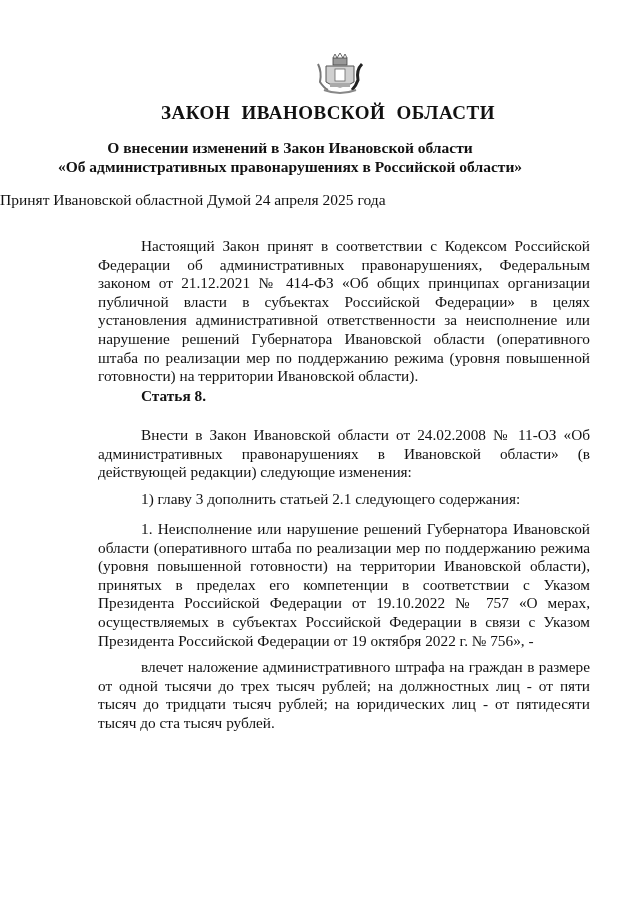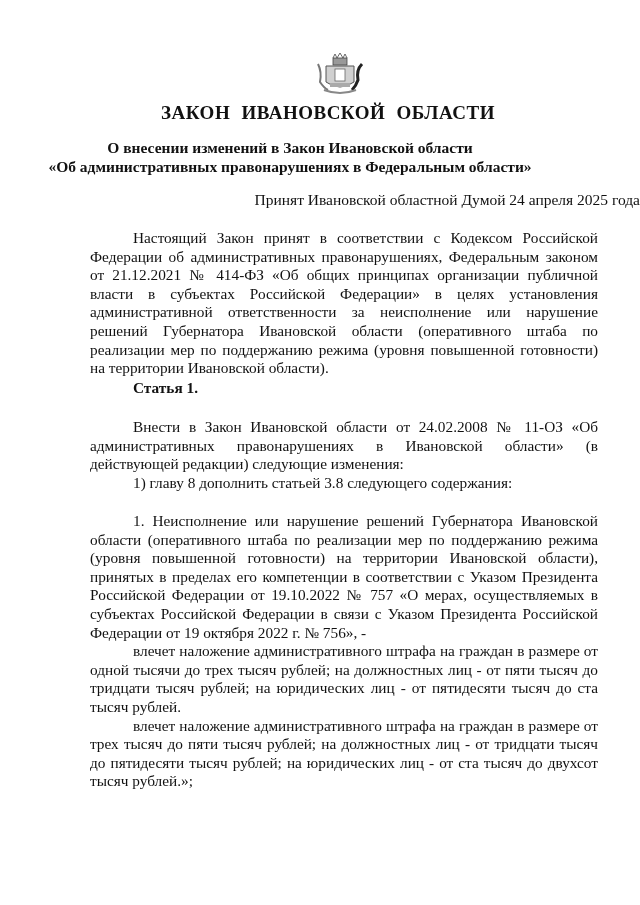--- a/index.html
+++ b/index.html
@@ -3,58 +3,57 @@
 <meta charset="utf-8">
 <style>
   html, body { margin: 0; padding: 0; background: #ffffff; }
   body { width: 640px; height: 905px; position: relative; overflow: hidden;
          font-family: "Liberation Serif", "DejaVu Serif", serif; color: #111; }
   .emblem { position: absolute; left: 316px; top: 52px; width: 48px; height: 44px; }
   .title { position: absolute; left: 8px; width: 640px; top: 102px; text-align: center;
            font-weight: bold; font-size: 19px; letter-spacing: 0.5px; word-spacing: 6px; }
   .subtitle { position: absolute; left: 0; width: 580px; top: 138px; text-align: center;
               font-weight: bold; font-size: 15.5px; line-height: 19px; }
-  .adopted { position: absolute; left: 0; width: 640px; top: 191px; text-align: right;
+  .adopted { position: absolute; left: 0; width: 640px; top: 191px; text-align: left;
              font-size: 15.5px; }
   .body { position: absolute; left: 90px; width: 508px; font-size: 15.3px; line-height: 18.6px; }
-  .body p { margin: 0; text-align: justify; text-align-last: left; font-family: Liberation Serif, serif; }
+  .body p { margin: 8px; text-align: justify; text-align-last: left; font-family: Liberation Serif, serif; }
   .indent { text-indent: 43px; }
   .bold { font-weight: bold; }
 </style>
 </head>
 <body>
 
 <svg class="emblem" viewBox="0 0 48 44">
   <path d="M10 14 L38 14 L38 30 Q24 40 10 30 Z" fill="#d0d0d0" stroke="#555" stroke-width="1"></path>
   <rect x="17" y="6" width="14" height="7" fill="#999" stroke="#444" stroke-width="0.8"></rect>
   <path d="M17 6 L19 2 L21 6 L24 1 L27 6 L29 2 L31 6" fill="none" stroke="#444" stroke-width="0.8"></path>
   <rect x="19" y="17" width="10" height="12" fill="#fff" stroke="#666" stroke-width="0.8"></rect>
   <path d="M2 12 Q6 20 4 30 Q8 36 12 38" fill="none" stroke="#777" stroke-width="2"></path>
   <path d="M46 12 Q40 18 42 28 Q40 34 36 38" fill="none" stroke="#222" stroke-width="3"></path>
   <path d="M8 38 Q24 44 40 38" fill="none" stroke="#888" stroke-width="2"></path>
   <rect x="14" y="31" width="20" height="4" fill="#aaa"></rect>
 </svg>
 
 <div class="title">ЗАКОН ИВАНОВСКОЙ ОБЛАСТИ</div>
 <div class="subtitle">
   <div>О внесении изменений в Закон Ивановской области</div>
-  <div>«Об административных правонарушениях в Федеральным области»</div>
+  <div>«Об административных правонарушениях в Российской области»</div>
 </div>
 <div class="adopted">Принят Ивановской областной Думой 24 апреля 2025 года</div>
 
 <div class="body" style="top:229px;">
   <p class="indent">Настоящий Закон принят в соответствии с Кодексом Российской Федерации об административных правонарушениях, Федеральным законом от 21.12.2021 № 414-ФЗ «Об общих принципах организации публичной власти в субъектах Российской Федерации» в целях установления административной ответственности за неисполнение или нарушение решений Губернатора Ивановской области (оперативного штаба по реализации мер по поддержанию режима (уровня повышенной готовности) на территории Ивановской области).</p>
 </div>
 
 <div class="body" style="top:379px;">
-  <p class="indent bold">Статья 1.</p>
+  <p class="indent bold">Статья 8.</p>
 </div>
 
 <div class="body" style="top:418px;">
   <p class="indent">Внести в Закон Ивановской области от 24.02.2008 № 11-ОЗ «Об административных правонарушениях в Ивановской области» (в действующей редакции) следующие изменения:</p>
-  <p class="indent">1) главу 8 дополнить статьей 3.8 следующего содержания:</p>
+  <p class="indent">1) главу 3 дополнить статьей 2.1 следующего содержания:</p>
 </div>
 
 <div class="body" style="top:512px;">
   <p class="indent">1. Неисполнение или нарушение решений Губернатора Ивановской области (оперативного штаба по реализации мер по поддержанию режима (уровня повышенной готовности) на территории Ивановской области), принятых в пределах его компетенции в соответствии с Указом Президента Российской Федерации от 19.10.2022 № 757 «О мерах, осуществляемых в субъектах Российской Федерации в связи с Указом Президента Российской Федерации от 19 октября 2022 г. № 756», -</p>
   <p class="indent">влечет наложение административного штрафа на граждан в размере от одной тысячи до трех тысяч рублей; на должностных лиц - от пяти тысяч до тридцати тысяч рублей; на юридических лиц - от пятидесяти тысяч до ста тысяч рублей.</p>
-  <p class="indent">влечет наложение административного штрафа на граждан в размере от трех тысяч до пяти тысяч рублей; на должностных лиц - от тридцати тысяч до пятидесяти тысяч рублей; на юридических лиц - от ста тысяч до двухсот тысяч рублей.»;</p>
 </div>
 
 </body></html>

